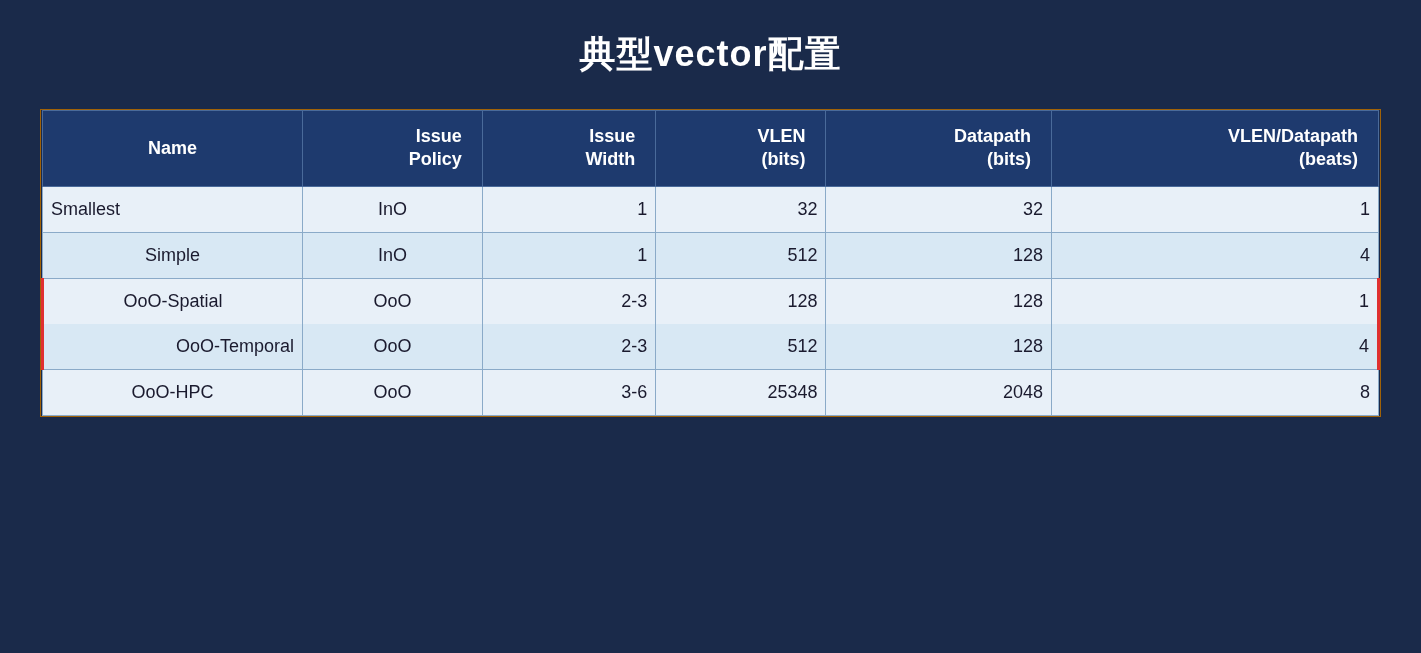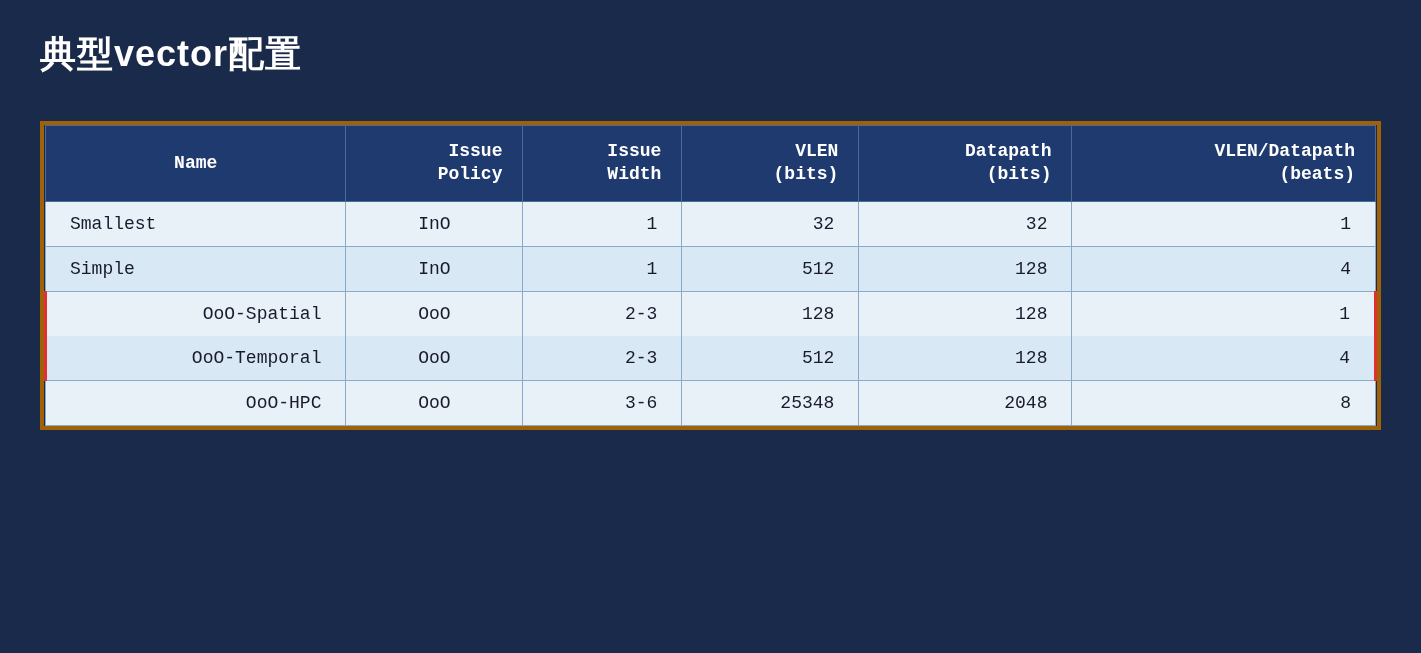--- a/index.html
+++ b/index.html
@@ -11,29 +11,29 @@
       min-height: 653px;
       display: flex;
       flex-direction: column;
       padding: 30px 40px;
     }
 
     .page-title {
       color: #ffffff;
       font-size: 36px;
       font-weight: bold;
-      margin-bottom: 42px;
+      margin-bottom: 30px;
       letter-spacing: 1px;
+      text-align: center;
     }
 
     .table-container {
       width: 100%;
       border-collapse: collapse;
-      border: 4px solid #a16207;
-      font-family: Liberation Mono, monospace;
+      border: 1px solid #a16207;
     }
 
     table {
       width: 100%;
       border-collapse: collapse;
     }
 
     thead tr {
       background-color: #1e3a6e;
     }
@@ -56,21 +56,21 @@
       background-color: #e8f0f8;
     }
 
     tbody tr:nth-child(even) {
       background-color: #d8e8f4;
     }
 
     tbody td {
       color: #1a1a2e;
       font-size: 18px;
-      padding: 12px 24px;
+      padding: 12px 8px;
       border: 1px solid #8aaac8;
       text-align: right;
     }
 
     tbody td:first-child {
       text-align: left;
       font-weight: normal;
     }
 
     tbody td:nth-child(2) {
@@ -132,45 +132,45 @@
     <tbody id="table-body">
     <tr>
           <td style="text-align: left;">Smallest</td>
           <td style="text-align: center;">InO</td>
           <td style="text-align: right;">1</td>
           <td style="text-align: right;">32</td>
           <td style="text-align: right;">32</td>
           <td style="text-align: right;">1</td>
         </tr>
         <tr>
-          <td style="text-align: left; margin-top: 36px;">Simple</td>
+          <td style="text-align: center; margin-top: 36px;">Simple</td>
           <td style="text-align: center;">InO</td>
           <td style="text-align: right;">1</td>
           <td style="text-align: right;">512</td>
           <td style="text-align: right;">128</td>
           <td style="text-align: right;">4</td>
         </tr>
         <tr class="row-highlight middle">
-          <td style="text-align: right;">OoO-Spatial</td>
+          <td style="text-align: center;">OoO-Spatial</td>
           <td style="text-align: center;">OoO</td>
           <td style="text-align: right;">2-3</td>
           <td style="text-align: right;">128</td>
           <td style="text-align: right;">128</td>
           <td style="text-align: right;">1</td>
         </tr>
         <tr class="row-highlight last">
           <td style="text-align: right;">OoO-Temporal</td>
           <td style="text-align: center;">OoO</td>
           <td style="text-align: right;">2-3</td>
           <td style="text-align: right;">512</td>
           <td style="text-align: right;">128</td>
           <td style="text-align: right;">4</td>
         </tr>
         <tr>
-          <td style="text-align: right;">OoO-HPC</td>
+          <td style="text-align: center;">OoO-HPC</td>
           <td style="text-align: center;">OoO</td>
           <td style="text-align: right;">3-6</td>
           <td style="text-align: right;">25348</td>
           <td style="text-align: right;">2048</td>
           <td style="text-align: right;">8</td>
         </tr>
       </tbody>
   </table>
 </div>
 

